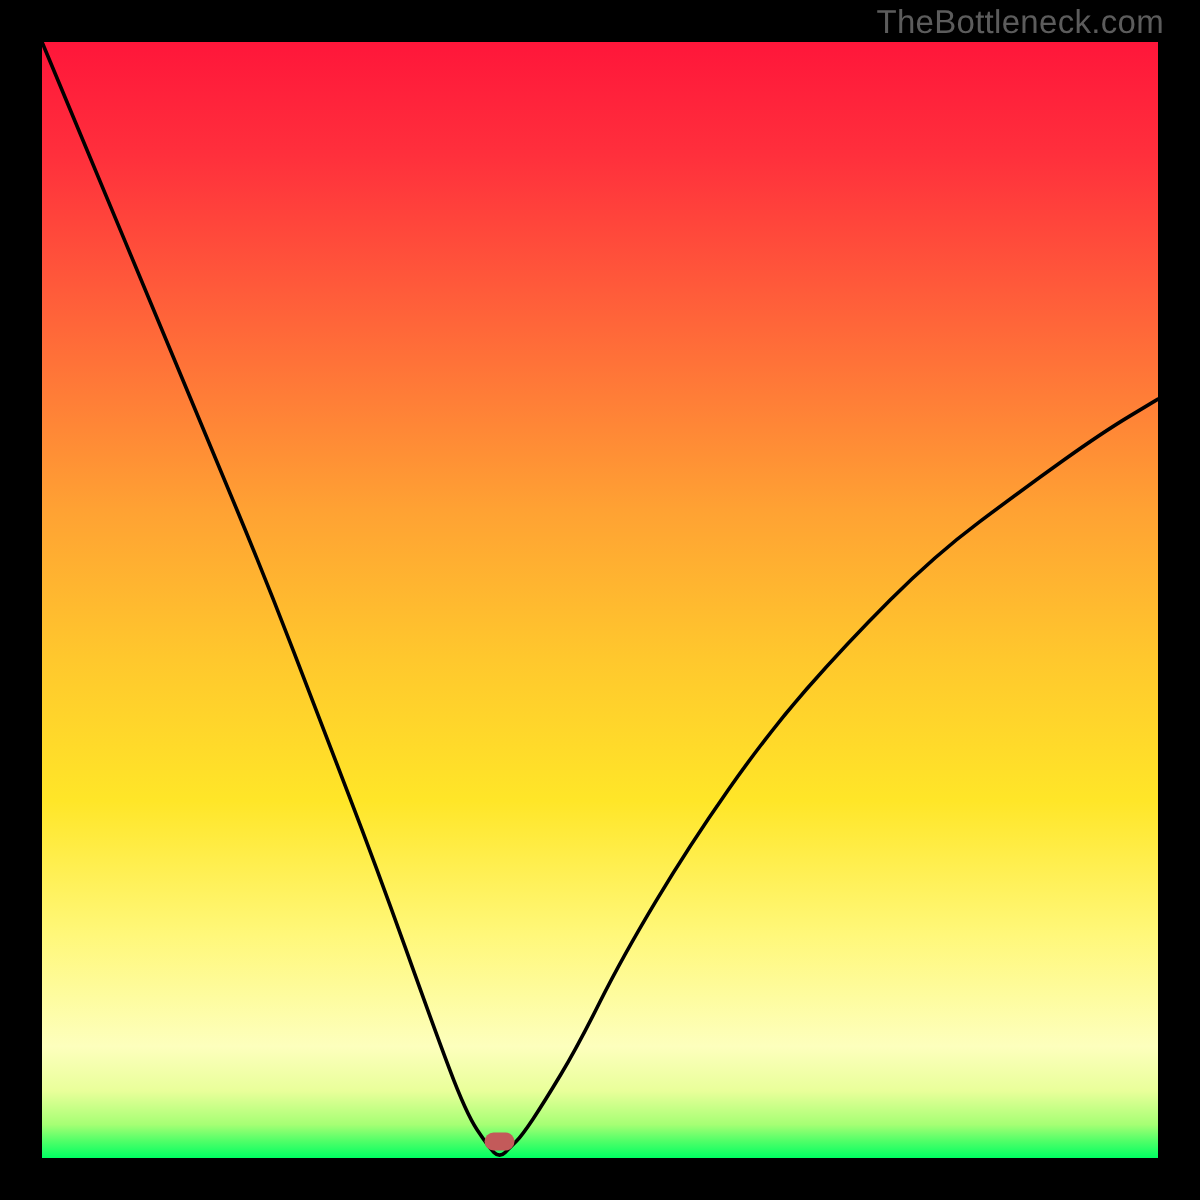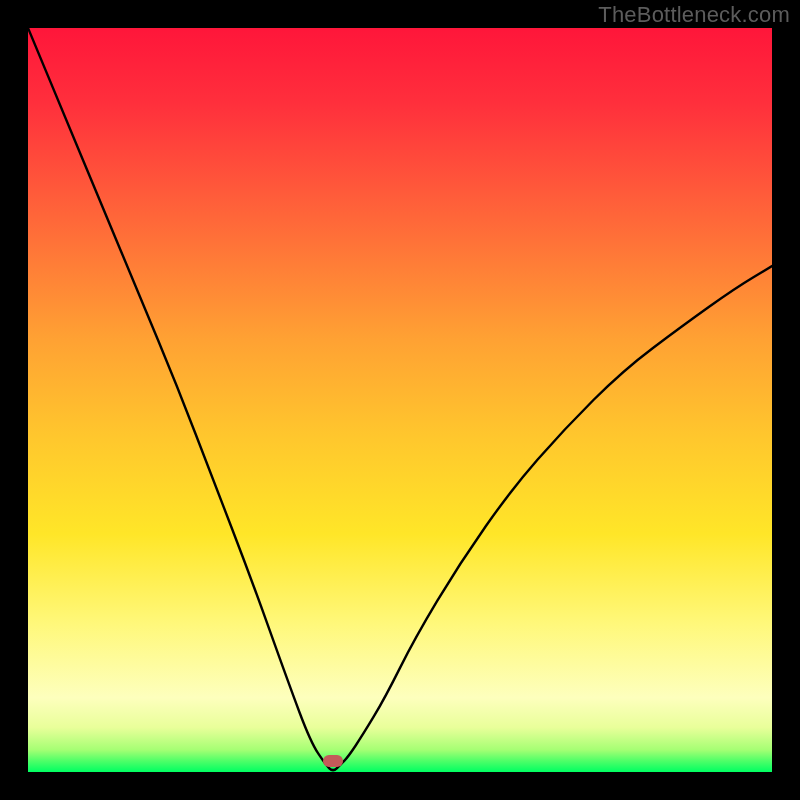--- a/index.html
+++ b/index.html
@@ -13,21 +13,21 @@
   }
   .frame {
     position: relative;
     width: 800px;
     height: 800px;
     background: #000;
   }
   .watermark {
     position: absolute;
     top: 2px;
-    right: 10px;
+    right: 24px;
     color: #5c5c5c;
     font-size: 22px;
     font-weight: 500;
     letter-spacing: 0.2px;
     z-index: 5;
   }
   .plot-outer {
     position: absolute;
     left: 28px;
     top: 28px;

